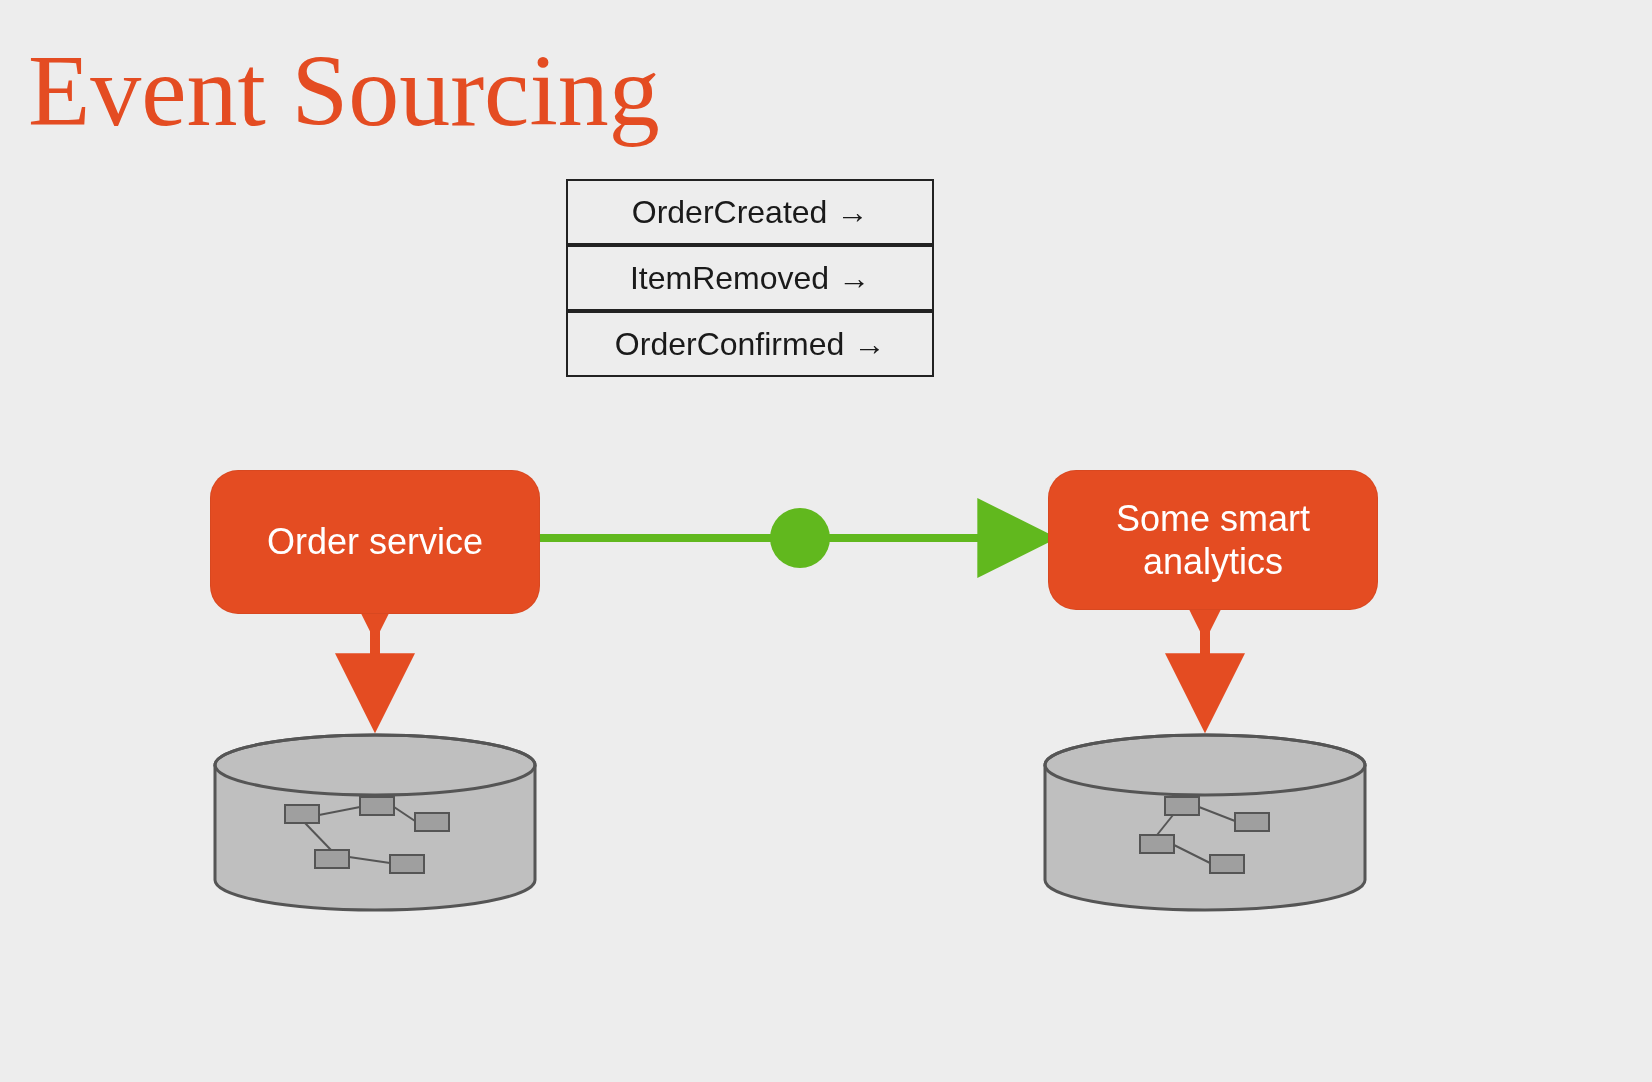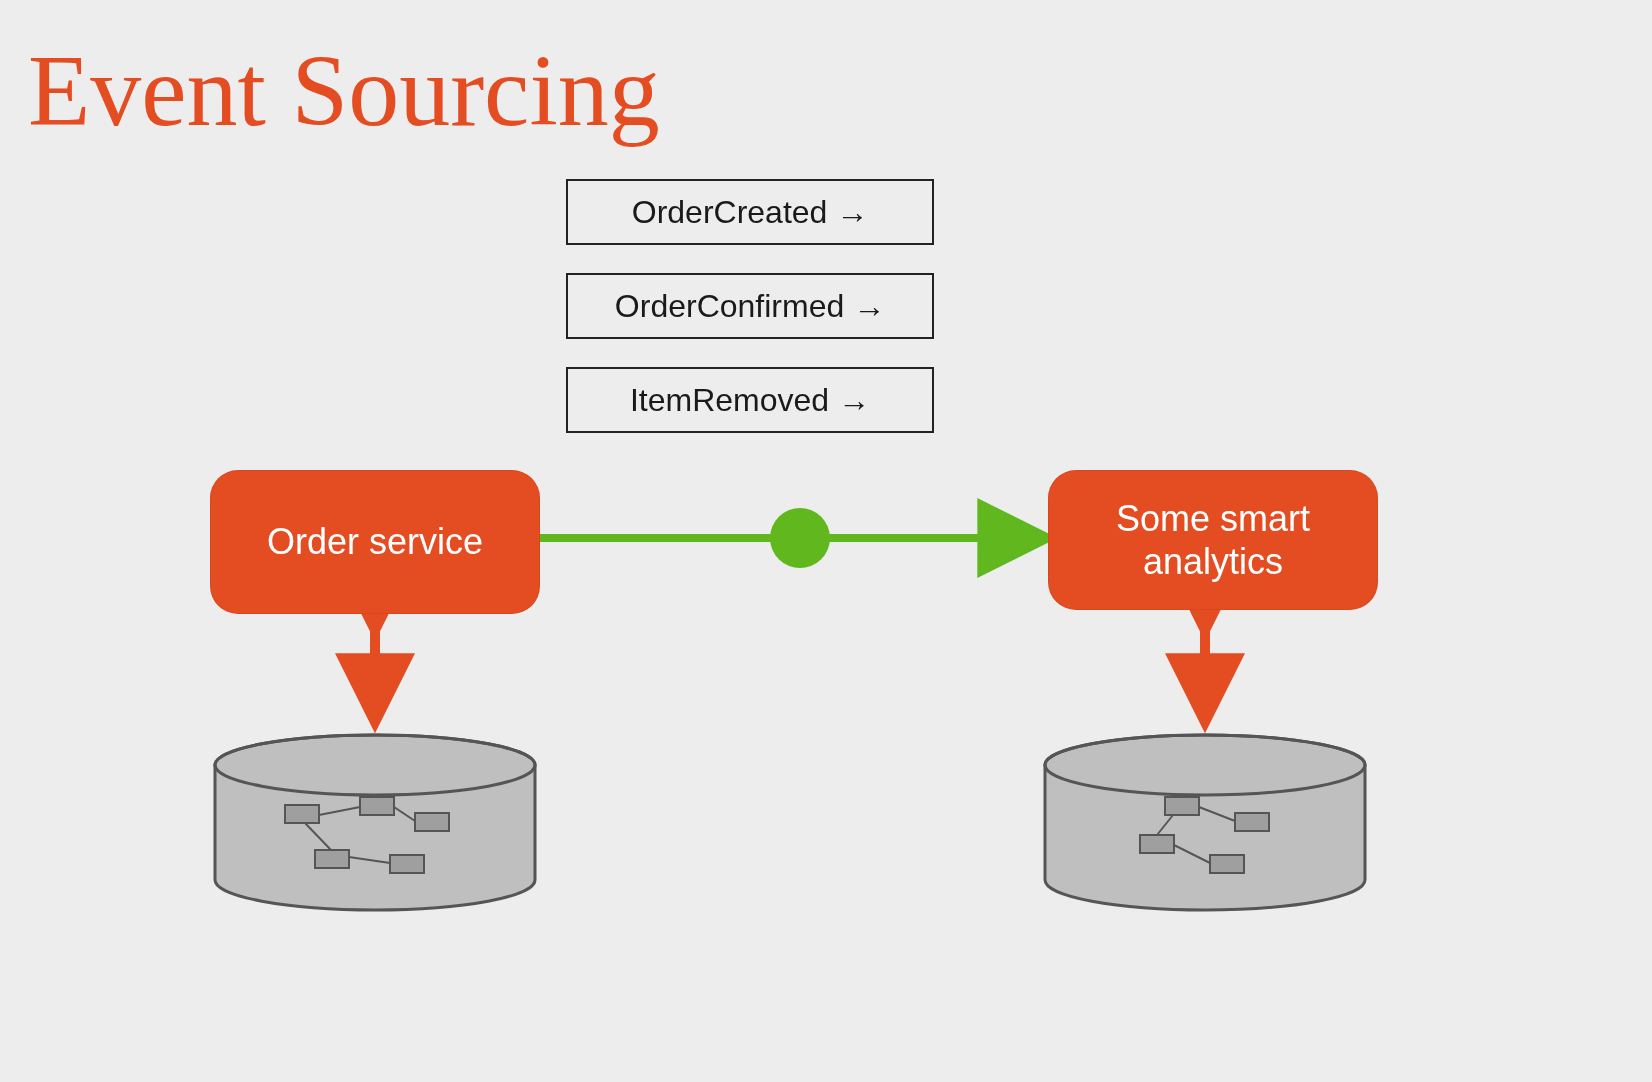--- a/index.html
+++ b/index.html
@@ -29,21 +29,21 @@
   }
 
   
   .event-stack {
     position: absolute;
     left: 566px;
     top: 179px;
     width: 368px;
     display: flex;
     flex-direction: column;
-    gap: 28px;
+    gap: 0;
   }
   .event-box {
     border: 2px solid #222;
     background: #ededed;
     height: 62px;
     display: flex;
     align-items: center;
     justify-content: center;
     font-size: 32px;
     color: #1a1a1a;
@@ -86,22 +86,22 @@
 </style>
 </head>
 <body>
 
 <div class="stage">
 
   <div class="title">Event Sourcing</div>
 
   <div class="event-stack">
     <div class="event-box">OrderCreated  →</div>
+    <div class="event-box">ItemRemoved  →</div>
     <div class="event-box">OrderConfirmed  →</div>
-    <div class="event-box">ItemRemoved  →</div>
   </div>
 
   <svg class="layer">
 
     <defs>
       <marker id="ah-green" viewBox="0 0 12 12" refX="10" refY="6" markerWidth="10" markerHeight="10" orient="auto-start-reverse">
         <path d="M0,0 L12,6 L0,12 z" fill="#61b81e"></path>
       </marker>
       <marker id="ah-red-a" viewBox="0 0 12 12" refX="10" refY="6" markerWidth="8" markerHeight="8" orient="auto-start-reverse">
         <path d="M0,0 L12,6 L0,12 z" fill="#e44c22"></path>

